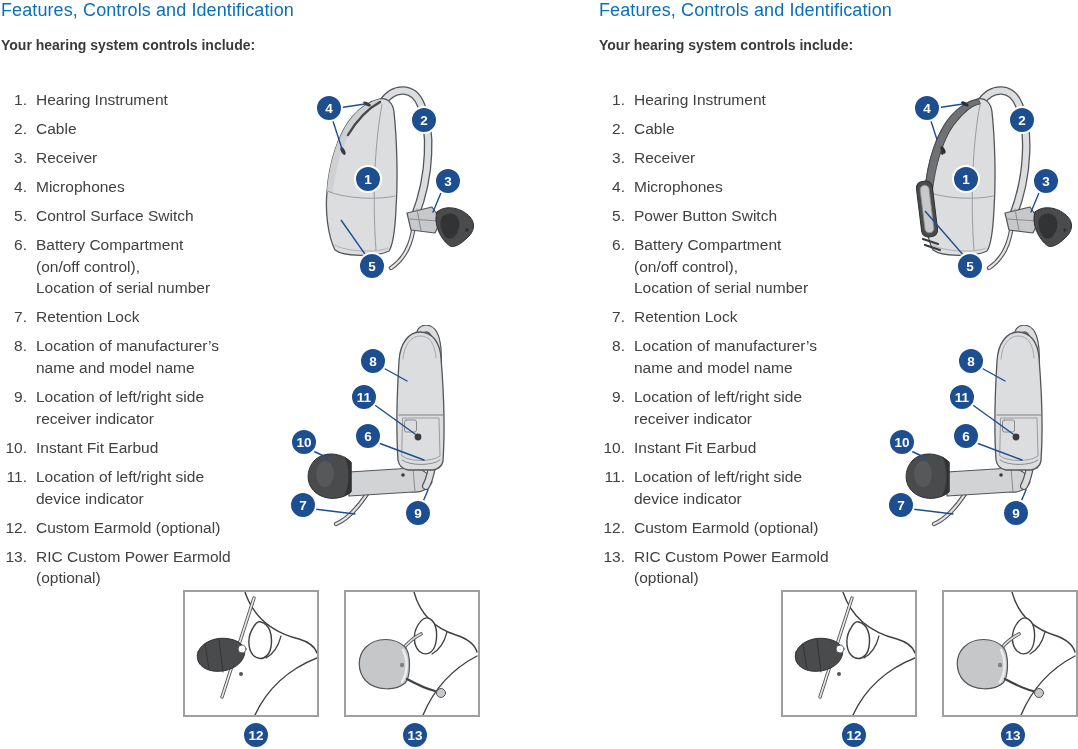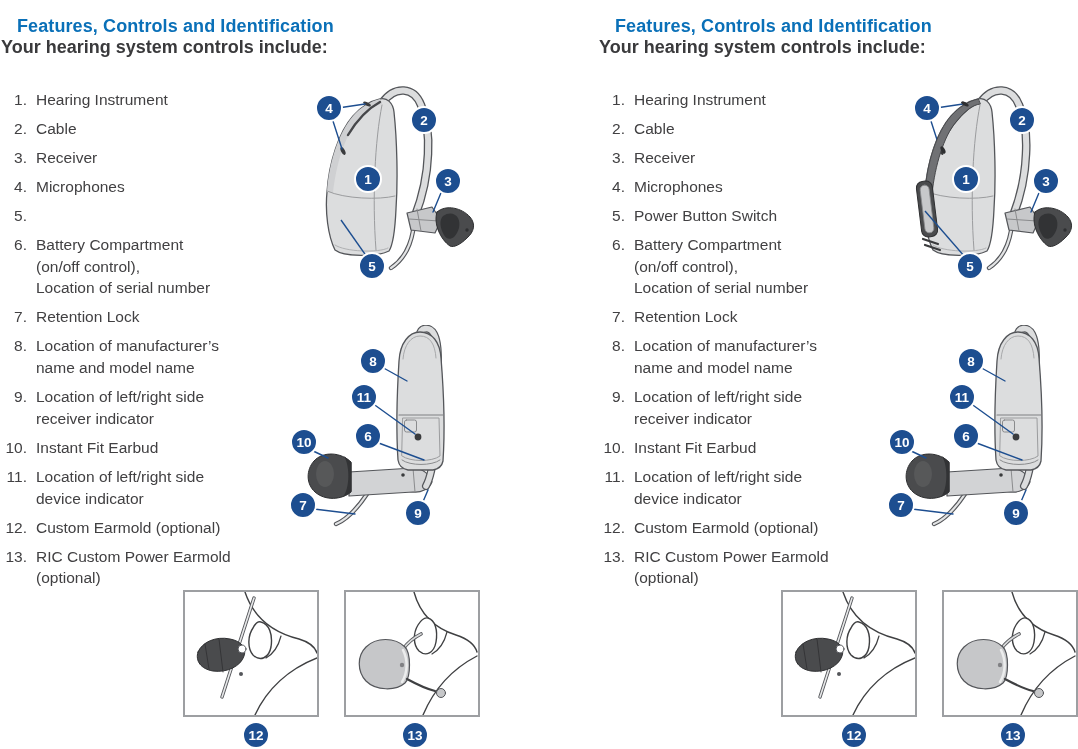--- a/index.html
+++ b/index.html
@@ -1,21 +1,21 @@
 <!DOCTYPE html>
 <html><head>
 <meta charset="utf-8">
 <style>
   html,body{margin:0;padding:0;background:#fff;}
   .page{position:relative;width:1078px;height:749px;background:#fff;overflow:hidden;
         font-family:"Liberation Sans","DejaVu Sans",sans-serif;}
   .column{position:absolute;top:0;width:539px;height:749px;}
   .col-left{left:0;} .col-right{left:598px;width:480px;}
-  h1.head{position:absolute;left:1px;top:0;margin:16px;font-size:18px;font-weight:700;color:#0a70b8;letter-spacing:.1px;}
-  h2.subhead{position:absolute;left:1px;top:37px;margin:0;font-size:18px;font-weight:700;color:#3a3a3c;}
+  h1.head{position:absolute;left:1px;top:0;margin:0;font-size:18px;font-weight:400;color:#0a70b8;letter-spacing:.1px;}
+  h2.subhead{position:absolute;left:1px;top:37px;margin:0;font-size:14px;font-weight:700;color:#3a3a3c;}
   ol.ctrl{position:absolute;left:0;top:89px;width:288px;margin:0;padding:0;list-style:none;
           font-size:15.5px;color:#414042;line-height:21.7px;}
   ol.ctrl li{display:flex;margin:0 0 7.3px 0;}
   ol.ctrl .num{flex:0 0 27px;width:27px;text-align:right;margin-right:9px;}
   ol.ctrl .txt{white-space:pre-line;}
   .diagA{position:absolute;left:283px;top:78px;width:222px;height:228px;}
   .diagB{position:absolute;left:283px;top:325px;width:250px;height:212px;}
   .frame{position:absolute;width:132px;height:123px;border:2px solid #9d9fa2;background:#fff;}
   .f1{left:183px;top:590px;} .f2{left:344px;top:590px;}
   .bdg{position:absolute;width:24px;height:24px;border-radius:50%;background:#1d4e90;border:2px solid #fff;
@@ -129,20 +129,21 @@
       <li>
           <span class="num">3.</span>
           <span class="txt">Receiver</span>
         </li>
       <li>
           <span class="num">4.</span>
           <span class="txt">Microphones</span>
         </li>
       <li>
           <span class="num">5.</span>
+          <span class="txt">Control Surface Switch</span>
         </li>
       <li>
           <span class="num">6.</span>
           <span class="txt">Battery Compartment
 (on/off control),
 Location of serial number</span>
         </li>
       <li>
           <span class="num">7.</span>
           <span class="txt">Retention Lock</span>

